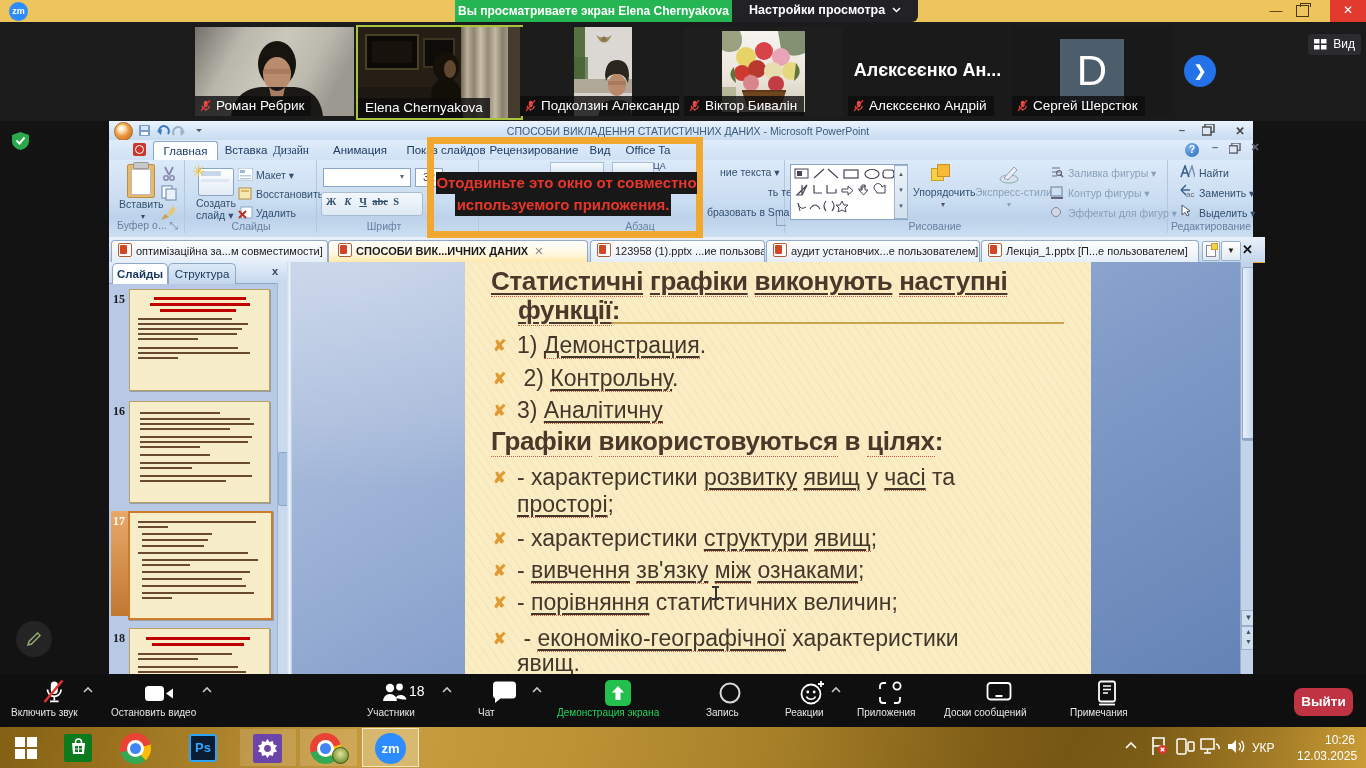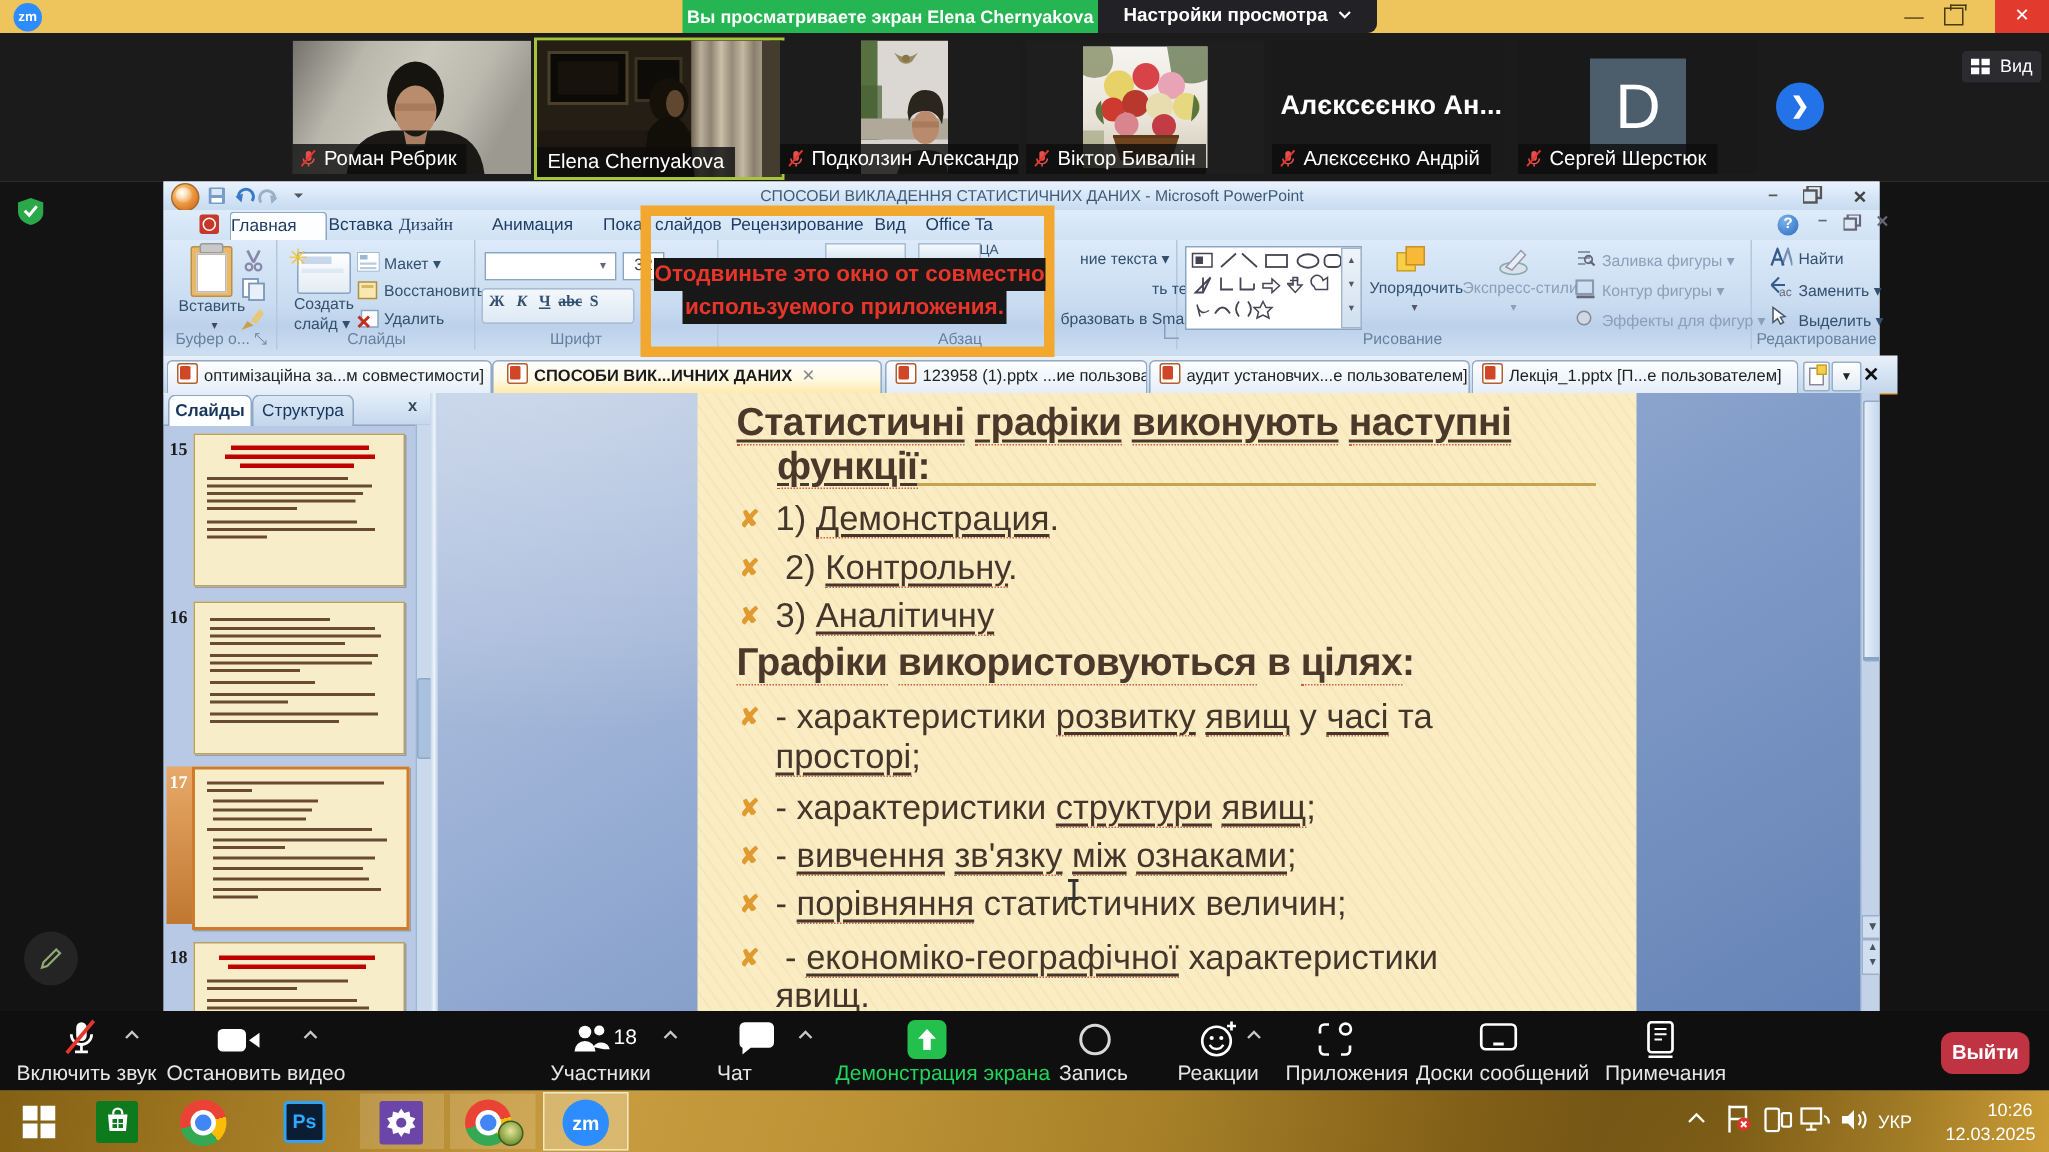--- a/index.html
+++ b/index.html
@@ -1,16 +1,16 @@
 <!DOCTYPE html>
 <html><head><meta charset="utf-8">
 <style>
 html,body{margin:0;padding:0;}
 body{width:1366px;height:768px;overflow:hidden;background:#111;font-family:"Liberation Sans",sans-serif;}
-#stage{position:relative;width:1366px;height:768px;background:#737373;}
+#stage{position:relative;width:1366px;height:768px;background:#f9a8d4;}
 .ab{position:absolute;}
 
 #topbar{left:0;top:0;width:1366px;height:22px;background:#eec45c;}
 #zmlogo{left:9px;top:2px;width:19px;height:19px;border-radius:50%;background:#2d8cff;color:#fff;font-size:9px;font-weight:bold;text-align:center;line-height:19px;}
 #banner{left:455px;top:0;width:277px;height:22px;background:#25b552;color:#fff;font-size:12px;white-space:nowrap;font-weight:bold;text-align:center;line-height:22px;}
 #viewset{left:732px;top:0;width:186px;height:22px;background:#222226;border-radius:0 0 6px 0;color:#fff;font-size:12.5px;font-weight:bold;text-align:center;line-height:21px;}
 #tb-min{left:1268px;top:3px;width:16px;height:16px;color:#4a3a10;font-size:13px;text-align:center;line-height:16px;}
 #tb-max{left:1296px;top:5px;width:11px;height:10px;border:1.5px solid #4a3a10;background:transparent;}
 #tb-max2{left:1300px;top:3px;width:9px;height:3px;border:1.5px solid #4a3a10;border-bottom:none;}
 #tb-close{left:1330px;top:0;width:36px;height:22px;background:#e23b2e;color:#fff;font-size:12px;text-align:center;line-height:21px;}
@@ -21,21 +21,21 @@
 .mics{display:inline-block;width:13px;height:13px;vertical-align:-2px;margin-right:4px;}
 .ctext{position:absolute;width:100%;text-align:center;color:#fff;font-weight:bold;}
 #nextbtn{left:1184px;top:33px;width:32px;height:32px;border-radius:50%;background:#2472e8;color:#fff;font-size:15px;font-weight:bold;text-align:center;line-height:32px;}
 #vidbtn{left:1308px;top:12px;width:47px;height:21px;background:#2b2b30;border-radius:3px;color:#fff;font-size:12px;line-height:21px;text-align:right;padding-right:6px;}
 
 #share{left:0;top:121px;width:1366px;height:553px;background:#131313;}
 
 #ppt{left:109px;top:0;width:1144px;height:553px;background:#cfe0f2;}
 #ptitle{left:0;top:0;width:1144px;height:19px;background:linear-gradient(#eaf3fd,#d3e4f6 60%,#c8dcf0);color:#3e5a78;font-size:11.5px;}
 #ptabs{left:0;top:19px;width:1144px;height:20px;background:linear-gradient(#dfecfa,#d0e2f4);}
-.rtab{position:absolute;top:1px;height:19px;color:#1e3c64;font-size:11.5px;text-align:left;line-height:19px;}
+.rtab{position:absolute;top:1px;height:19px;color:#1e3c64;font-size:11.5px;text-align:center;line-height:19px;}
 #ribbon{left:0;top:39px;width:1144px;height:77px;background:linear-gradient(#dceafa,#c9dcf0 55%,#bcd2ea 75%,#cuddf2);background:linear-gradient(#dceafa,#c9dcf0 55%,#bcd2ea 75%,#ccdff2);border-bottom:1px solid #8ea9c6;}
 .grp{position:absolute;top:0;height:73px;border-right:1px solid #b3c7de;}
 .gcap{position:absolute;bottom:1px;width:100%;text-align:center;color:#68809f;font-size:10.5px;}
 .rlab{position:absolute;color:#33506e;font-size:10.5px;white-space:nowrap;}
 </style></head><body>
 <div id="stage">
 <style>
 
 #doctabs{left:0;top:116px;width:1156px;height:25px;background:linear-gradient(#e9f1fb,#c3d6ec);border-bottom:1px solid #e8a33c;}
 .dtab{position:absolute;top:3px;height:22px;background:linear-gradient(#fdfeff,#e4edf8);border:1px solid #93aac4;border-bottom:none;border-radius:4px 4px 0 0;color:#222;font-size:11px;line-height:21px;white-space:nowrap;overflow:hidden;}
@@ -58,21 +58,21 @@
 #slide{position:absolute;left:273px;top:0;width:603px;height:412px;background:#faedc4;}
 #slide .stripes{position:absolute;left:0;top:0;width:100%;height:100%;background:repeating-linear-gradient(55deg,rgba(196,158,85,.08) 0 1.5px,rgba(196,158,85,0) 1.5px 7px);}
 .sline{position:absolute;color:#44362a;font-size:23px;white-space:nowrap;}
 .shead{position:absolute;color:#4a382a;font-size:26px;font-weight:bold;white-space:nowrap;letter-spacing:-0.35px;}
 .bul{position:absolute;color:#e09a30;font-size:16px;font-weight:bold;}
 .uw{text-decoration:underline;text-underline-offset:3px;text-decoration-thickness:1.5px;}
 .sq{border-bottom:1.5px dotted rgba(190,45,30,.75);}
 #mscroll{position:absolute;left:931px;top:0;width:17px;height:412px;background:#c2d2e8;border-left:1px solid #98b0cc;}
 
 #ztool{left:0;top:674px;width:1366px;height:53px;background:#0f0f0f;}
-.zlab{position:absolute;top:33px;color:#e6e6e6;font-size:14px;white-space:nowrap;}
+.zlab{position:absolute;top:33px;color:#e6e6e6;font-size:10px;white-space:nowrap;}
 .zcar{position:absolute;top:12px;width:12px;height:8px;}
 
 #taskbar{left:0;top:727px;width:1366px;height:41px;background:linear-gradient(90deg,#96701a 0,#a87c20 8%,#c2953a 26%,#bd9233 42%,#b0872b 58%,#96701d 72%,#8a6718 84%,#a57c22 93%,#c醒 100%);background:linear-gradient(90deg,#96701a 0,#a87c20 8%,#c2953a 26%,#bd9233 42%,#b0872b 58%,#96701d 72%,#8a6718 84%,#a57c22 93%,#c4952f 100%);}
 .tkico{position:absolute;top:9px;}
 .trayt{position:absolute;color:#fff;font-size:12px;}
 </style>
 
 <div class="ab" id="topbar">
  <div class="ab" id="zmlogo">zm</div>
  <div class="ab" id="banner">Вы просматриваете экран Elena Chernyakova</div>

